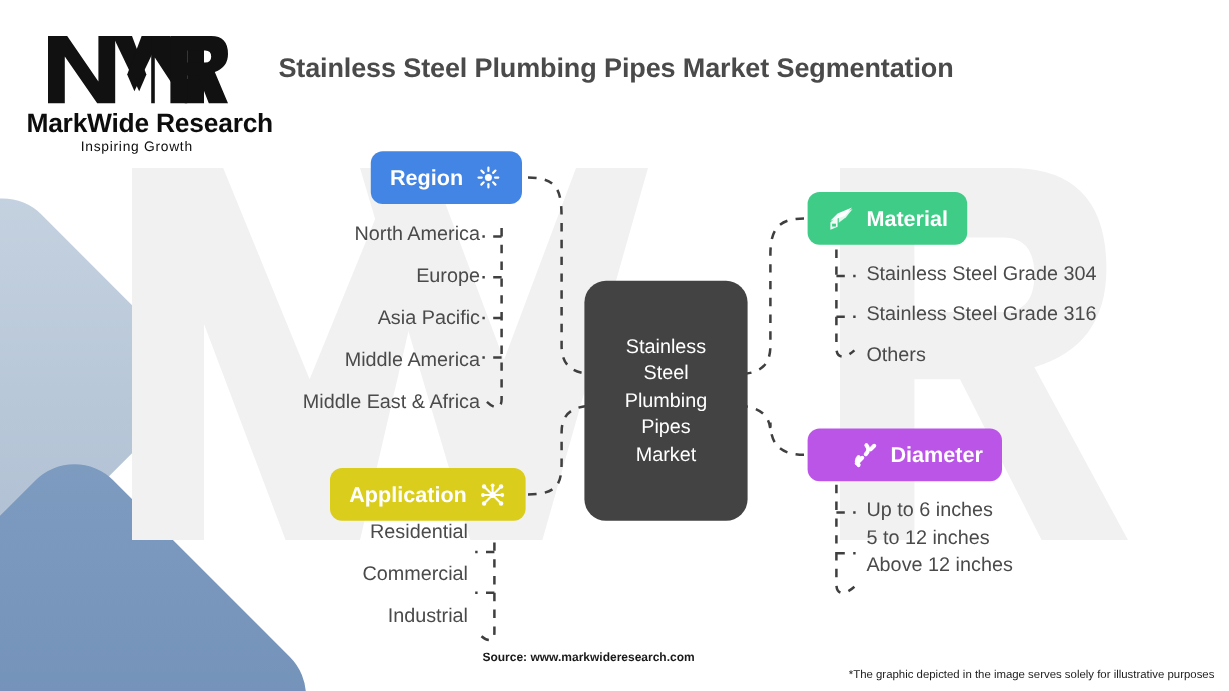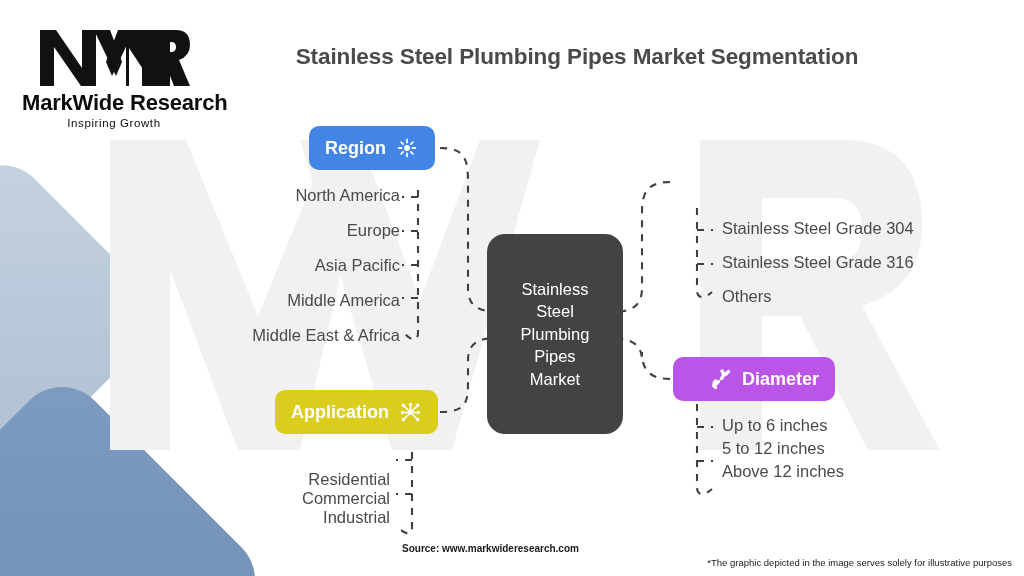--- a/index.html
+++ b/index.html
@@ -77,21 +77,20 @@
     margin-top: 1px;
     white-space: nowrap;
   }
 
   
   #title {
     position: absolute;
     left: 232px;
     top: 44px;
     width: 690px;
-    text-align: center;
     font-size: 22.5px;
     font-weight: bold;
     color: #4a4a4a;
     letter-spacing: -0.1px;
   }
 
   
   #connectors {
     position: absolute;
     left: 0;
@@ -169,22 +168,23 @@
   .leaf-list.left-align  { align-items: flex-start; text-align: left; }
 
   #leaves-region {
     left: 160px;
     top: 186px;
     width: 240px;
     gap: 16px;
   }
   #leaves-application {
     left: 180px;
-    top: 470px;
+    top: 434px;
     width: 210px;
+    gap: 16px;
     align-items: flex-end;
   }
   #leaves-material {
     left: 722px;
     top: 219px;
     width: 280px;
     gap: 15px;
   }
   #leaves-diameter {
     left: 722px;
@@ -293,20 +293,31 @@
           <path d="M18 12 L21 12"></path>
         <path d="M5.6 5.6 L7.7 7.7"></path>
           <path d="M16.3 16.3 L18.4 18.4"></path>
         <path d="M18.4 5.6 L16.3 7.7"></path>
           <path d="M7.7 16.3 L5.6 18.4"></path>
         <circle cx="12" cy="12" r="3.2" fill="#ffffff" stroke="none"></circle>
       </svg>
     </span>
   </div>
 
+  <div class="badge" id="badge-material">
+    <span class="badge-icon">
+      <svg width="24" height="24" viewBox="0 0 24 24" fill="#ffffff">
+        <path d="M3 14 L9 8 L21 3 L15 10 Z"></path>
+        <path d="M3 15.5 L9 9.5 L9 19 L3 21.5 Z" opacity="0.92"></path>
+        <rect x="4.4" y="16.4" width="3.2" height="2.4" fill="#3ecc87"></rect>
+        <path d="M10 9.6 L21.5 4.2 L16 11 L10 15.6 Z" opacity="0.85"></path>
+      </svg>
+    </span>
+    <span class="badge-label">Material</span>
+  </div>
 
   <div class="badge" id="badge-diameter">
     <span class="badge-icon">
       <svg width="24" height="24" viewBox="0 0 24 24" fill="none" stroke="#ffffff" stroke-width="3.4" stroke-linecap="round">
         <path d="M5 19 L9.5 14.5"></path>
         <path d="M12.5 11.5 C15 9 15 6 13 4"></path>
         <path d="M16.5 7.5 L19.5 4.5"></path>
         <path d="M6.5 14 C4.5 16 4.5 19 6.5 20.5"></path>
       </svg>
     </span>

